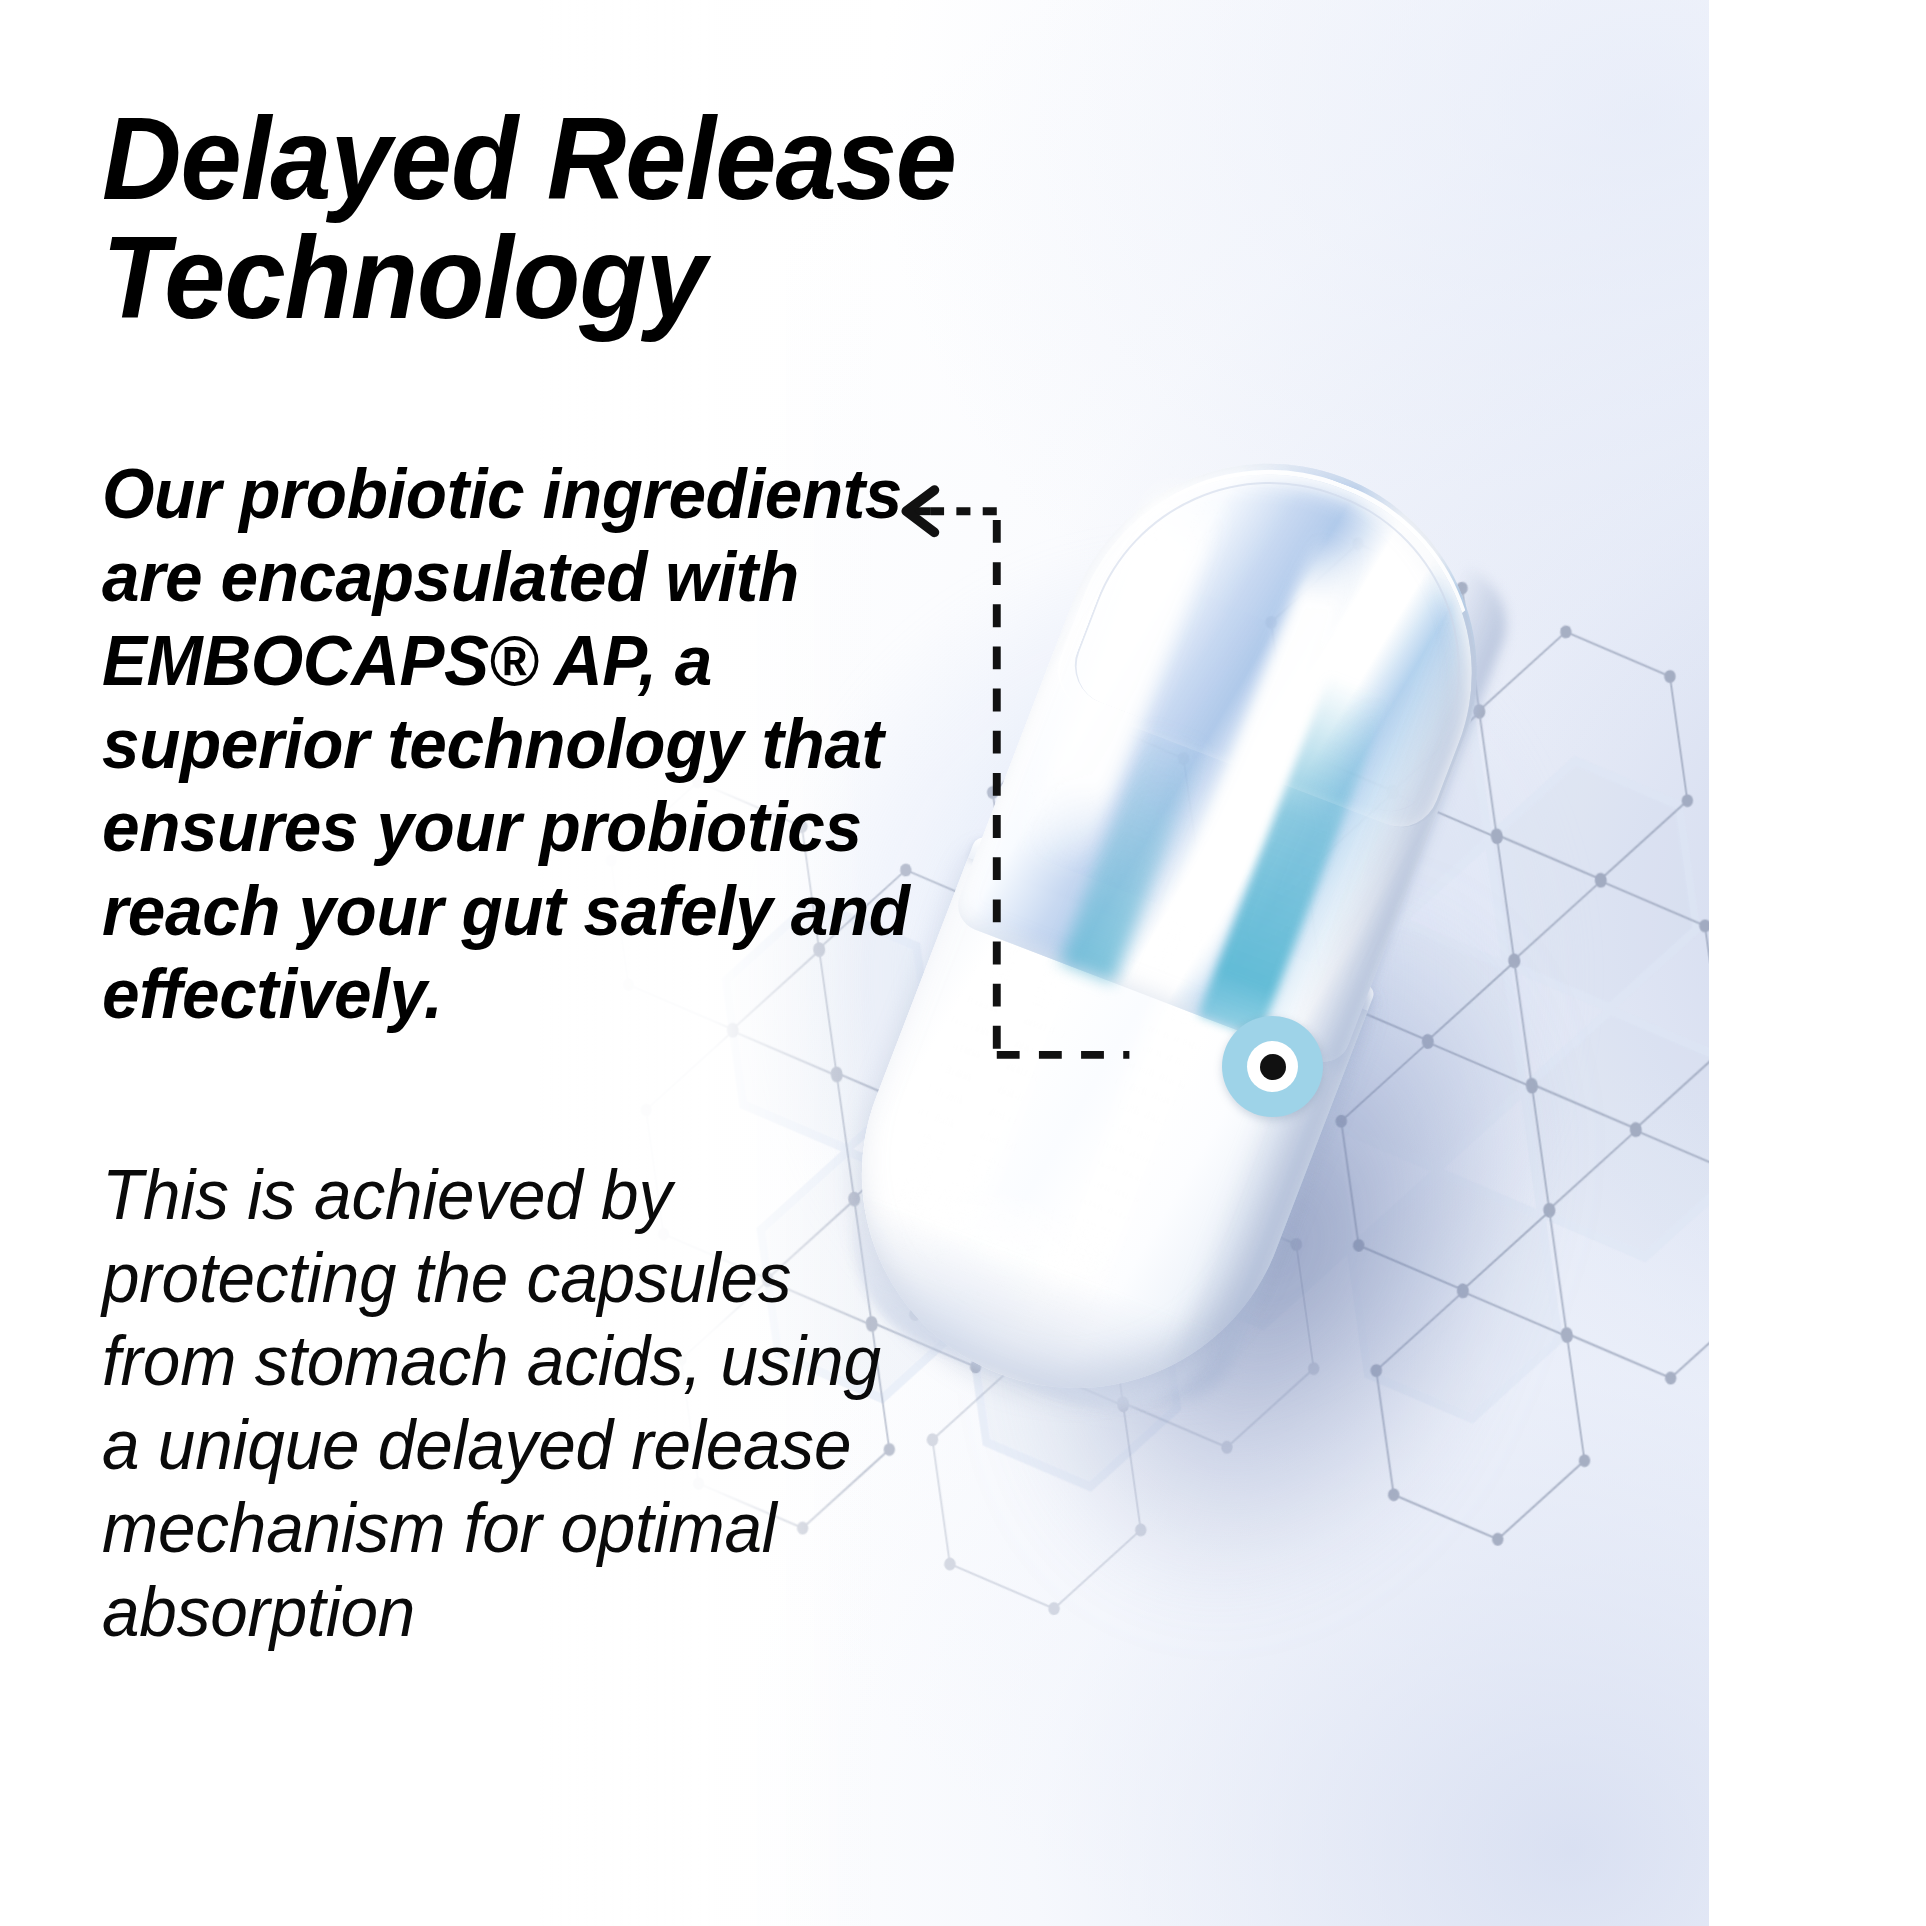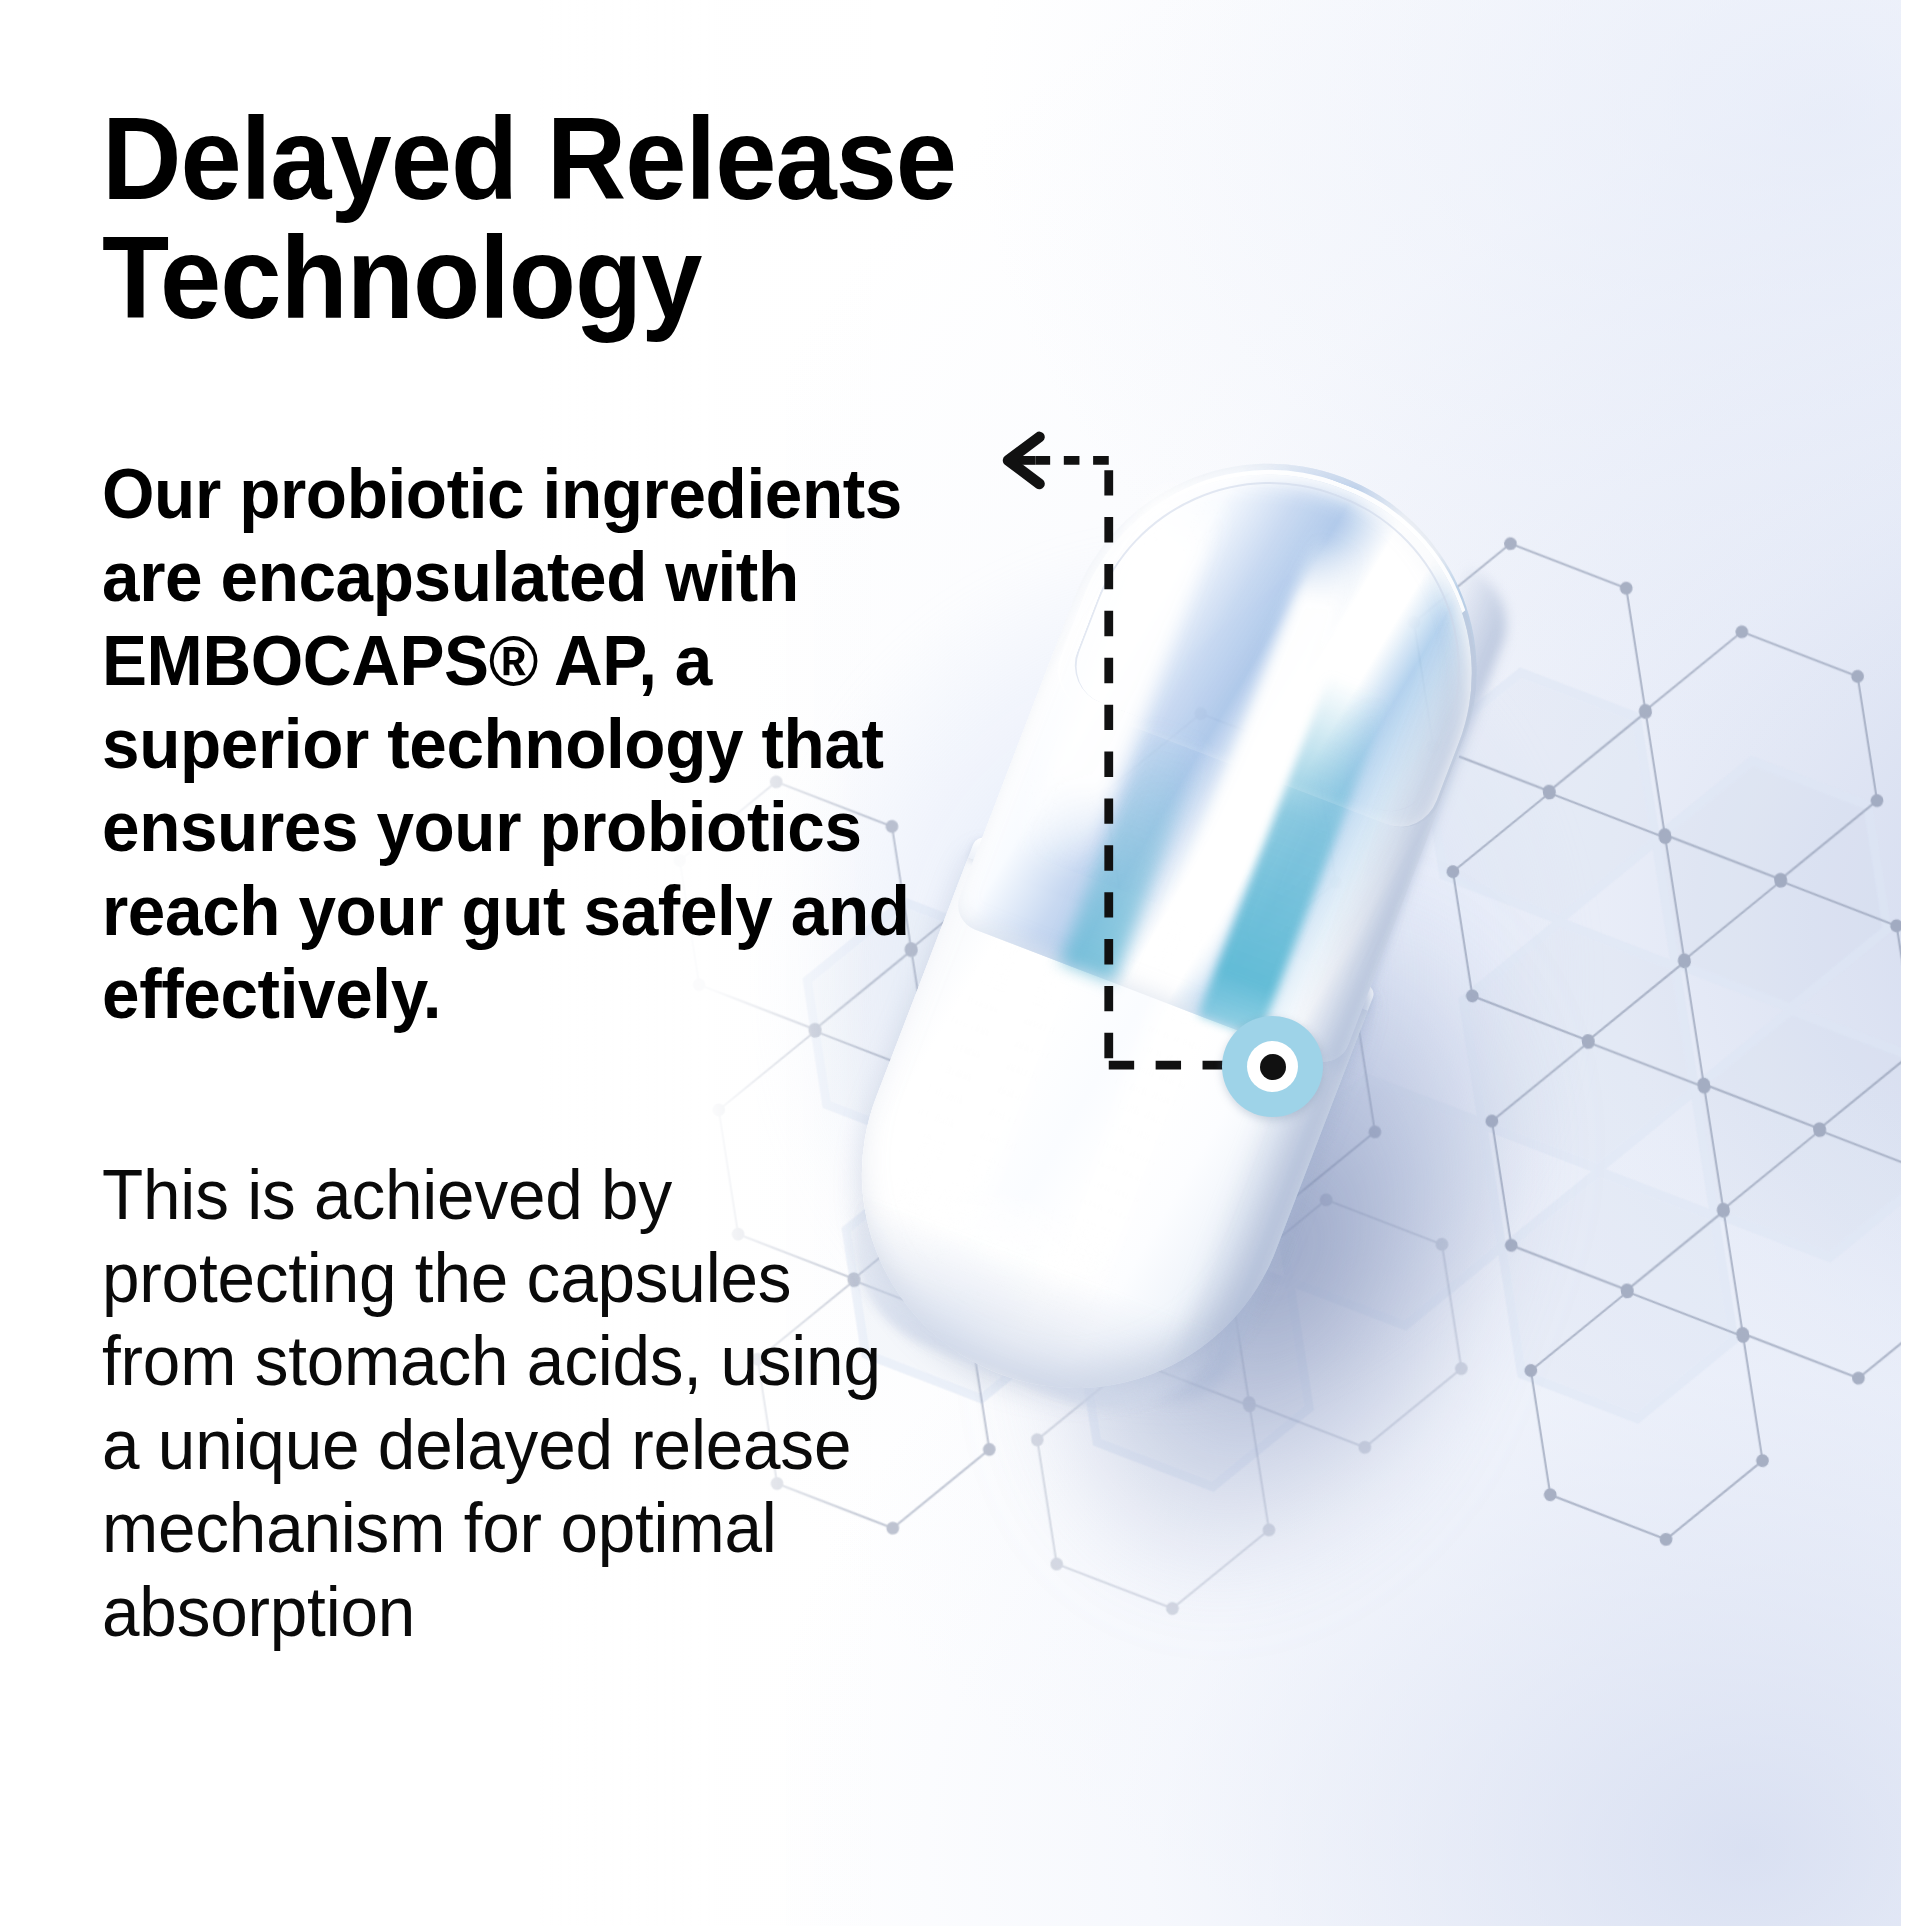--- a/index.html
+++ b/index.html
@@ -3,25 +3,26 @@
 <meta charset="utf-8">
 <title>Delayed Release Technology</title>
 <style>
   html, body {
     margin: 0;
     padding: 0;
     background: #ffffff;
   }
   #canvas {
     position: relative;
-    width: 1901px;
+    width: 1709px;
     height: 1927px;
     overflow: hidden;
     background: #ffffff;
     font-family: "Liberation Sans", "DejaVu Sans", sans-serif;
+    font-style: italic;
   }
 
   
   .bg-base {
     position: absolute;
     inset: 0;
     background: #ffffff;
   }
   
   .bg-wash-right {

